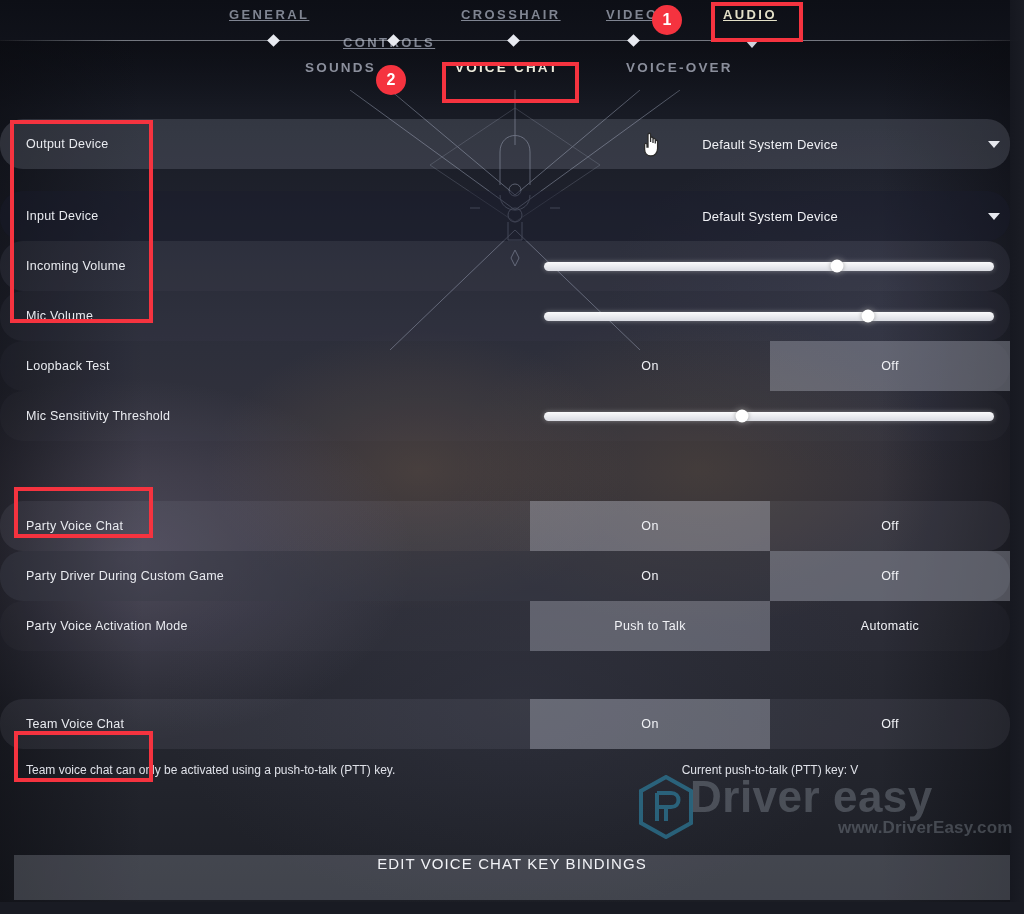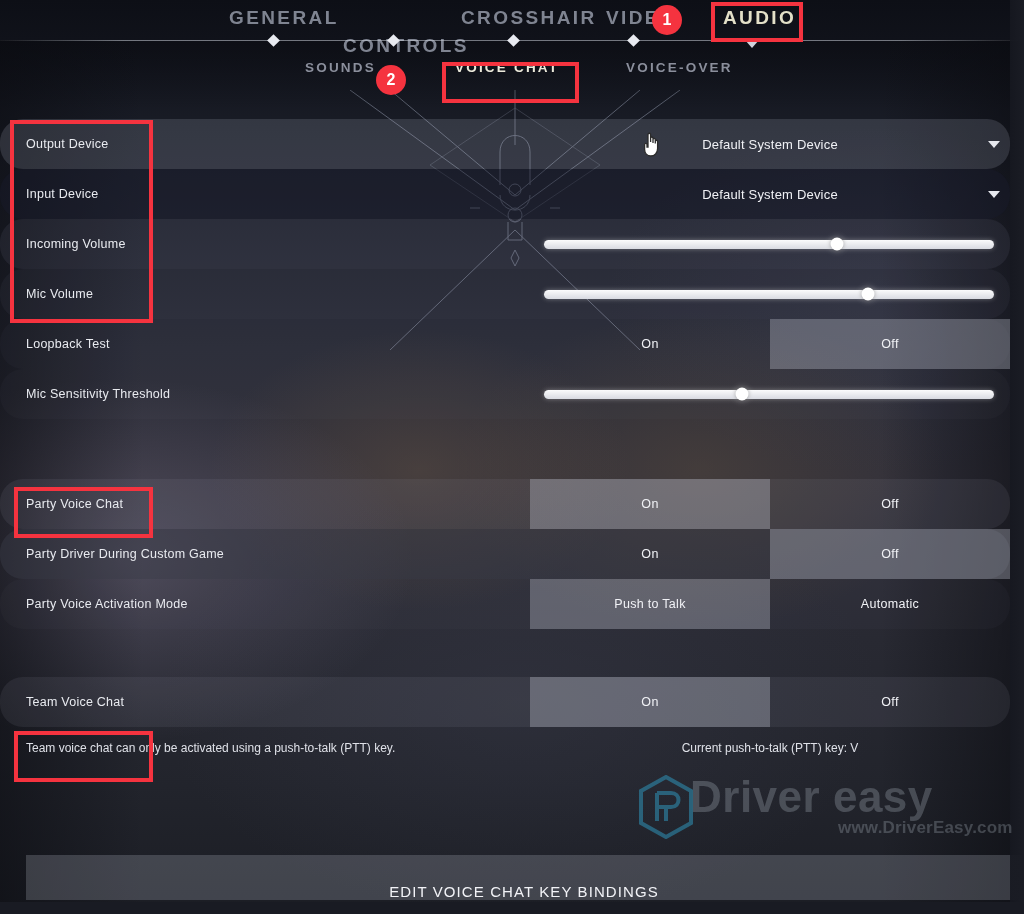--- a/index.html
+++ b/index.html
@@ -62,25 +62,26 @@
   }
   .nav-items {
     position: absolute;
     left: 0; top: 0;
     width: 1024px;
     height: 40px;
   }
   .nav-item {
     position: absolute;
     top: 7px;
-    font-size: 19px;
+    font-size: 13px;
     letter-spacing: 2.4px;
     font-weight: bold;
     color: #7f8491;
     white-space: nowrap;
+    text-decoration: underline;
   }
   .nav-item.active { color: #e3e0c8; }
 
   .nav-line {
     position: absolute;
     left: 0; top: 40px;
     width: 1024px; height: 1px;
     background: linear-gradient(90deg, rgba(255,255,255,0.05) 0%, rgba(200,205,215,0.55) 12%, rgba(200,205,215,0.55) 88%, rgba(255,255,255,0.05) 100%);
   }
   .nav-diamond {
@@ -119,21 +120,21 @@
     width: 1010px;
   }
   .row {
     position: relative;
     height: 50px;
     display: flex;
     align-items: center;
     border-radius: 23px;
   }
   .row.r-light { background: rgba(190,198,216,0.17); }
-  .row.r-dark  { background: rgba(24,28,44,0.40); }
+  .row.r-dark  { background: rgba(24,28,44,0.40); margin-top: 22px; }
   .row.r-mid   { background: rgba(150,150,175,0.10); }
   .row.r-dim   { background: rgba(130,132,150,0.07); }
   .row.r-flat  { background: rgba(110,112,130,0.055); }
   .row.r-grey  { background: rgba(160,162,175,0.105); }
   .row.r-grey2 { background: rgba(60,62,74,0.42); }
   .row.spacer  { background: transparent; }
 
   .row-label {
     position: absolute;
     left: 26px;
@@ -239,27 +240,27 @@
     height: 42px;
     display: flex;
     align-items: center;
     font-size: 12px;
     color: #dfe1e8;
   }
 
   
   .edit-btn {
     position: absolute;
-    left: 26px;
+    left: 14px;
     top: 855px;
     width: 996px;
     height: 45px;
     background: rgba(205,209,221,0.215);
     display: flex;
-    align-items: flex-end;
+    align-items: flex-start;
     justify-content: center;
     font-size: 15px;
     letter-spacing: 1.1px;
     color: #f2f3f7;
   }
 
   
   .frame-right {
     position: absolute;
     right: 0; top: 0;

